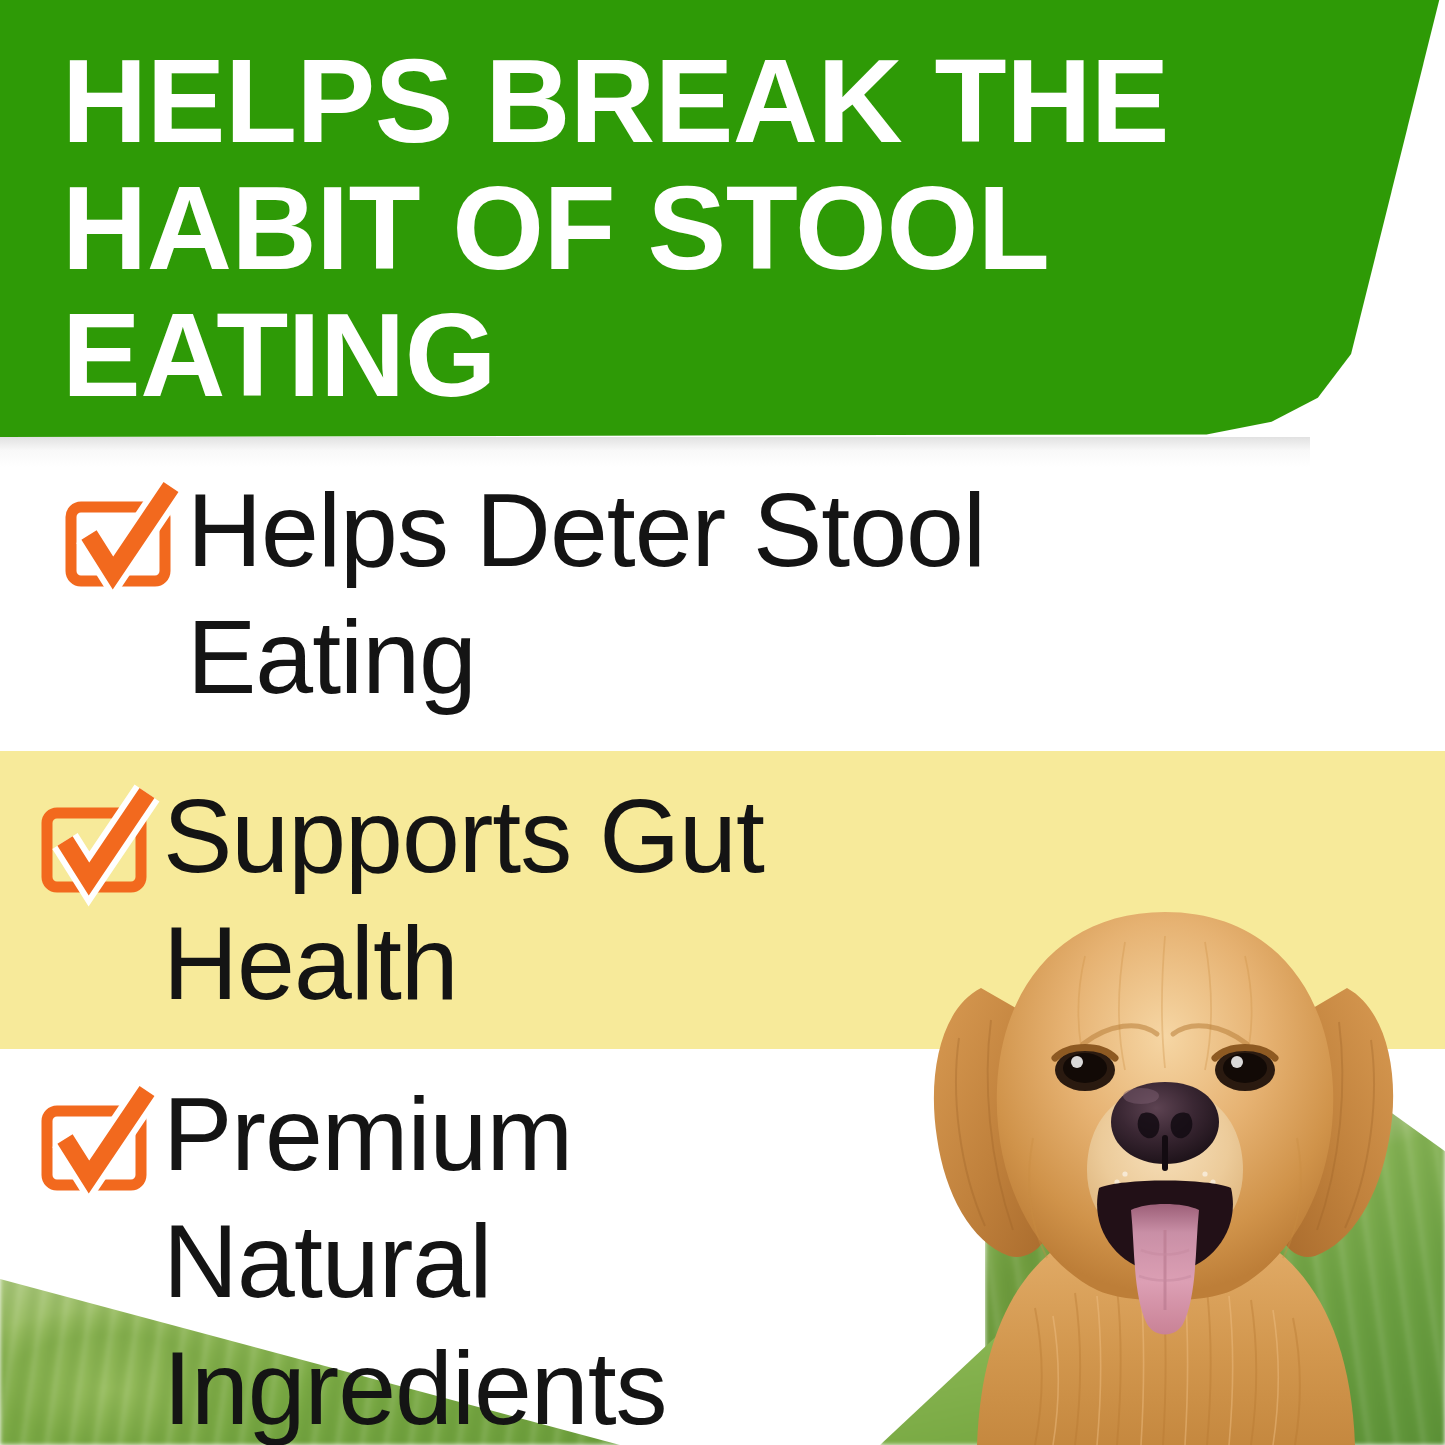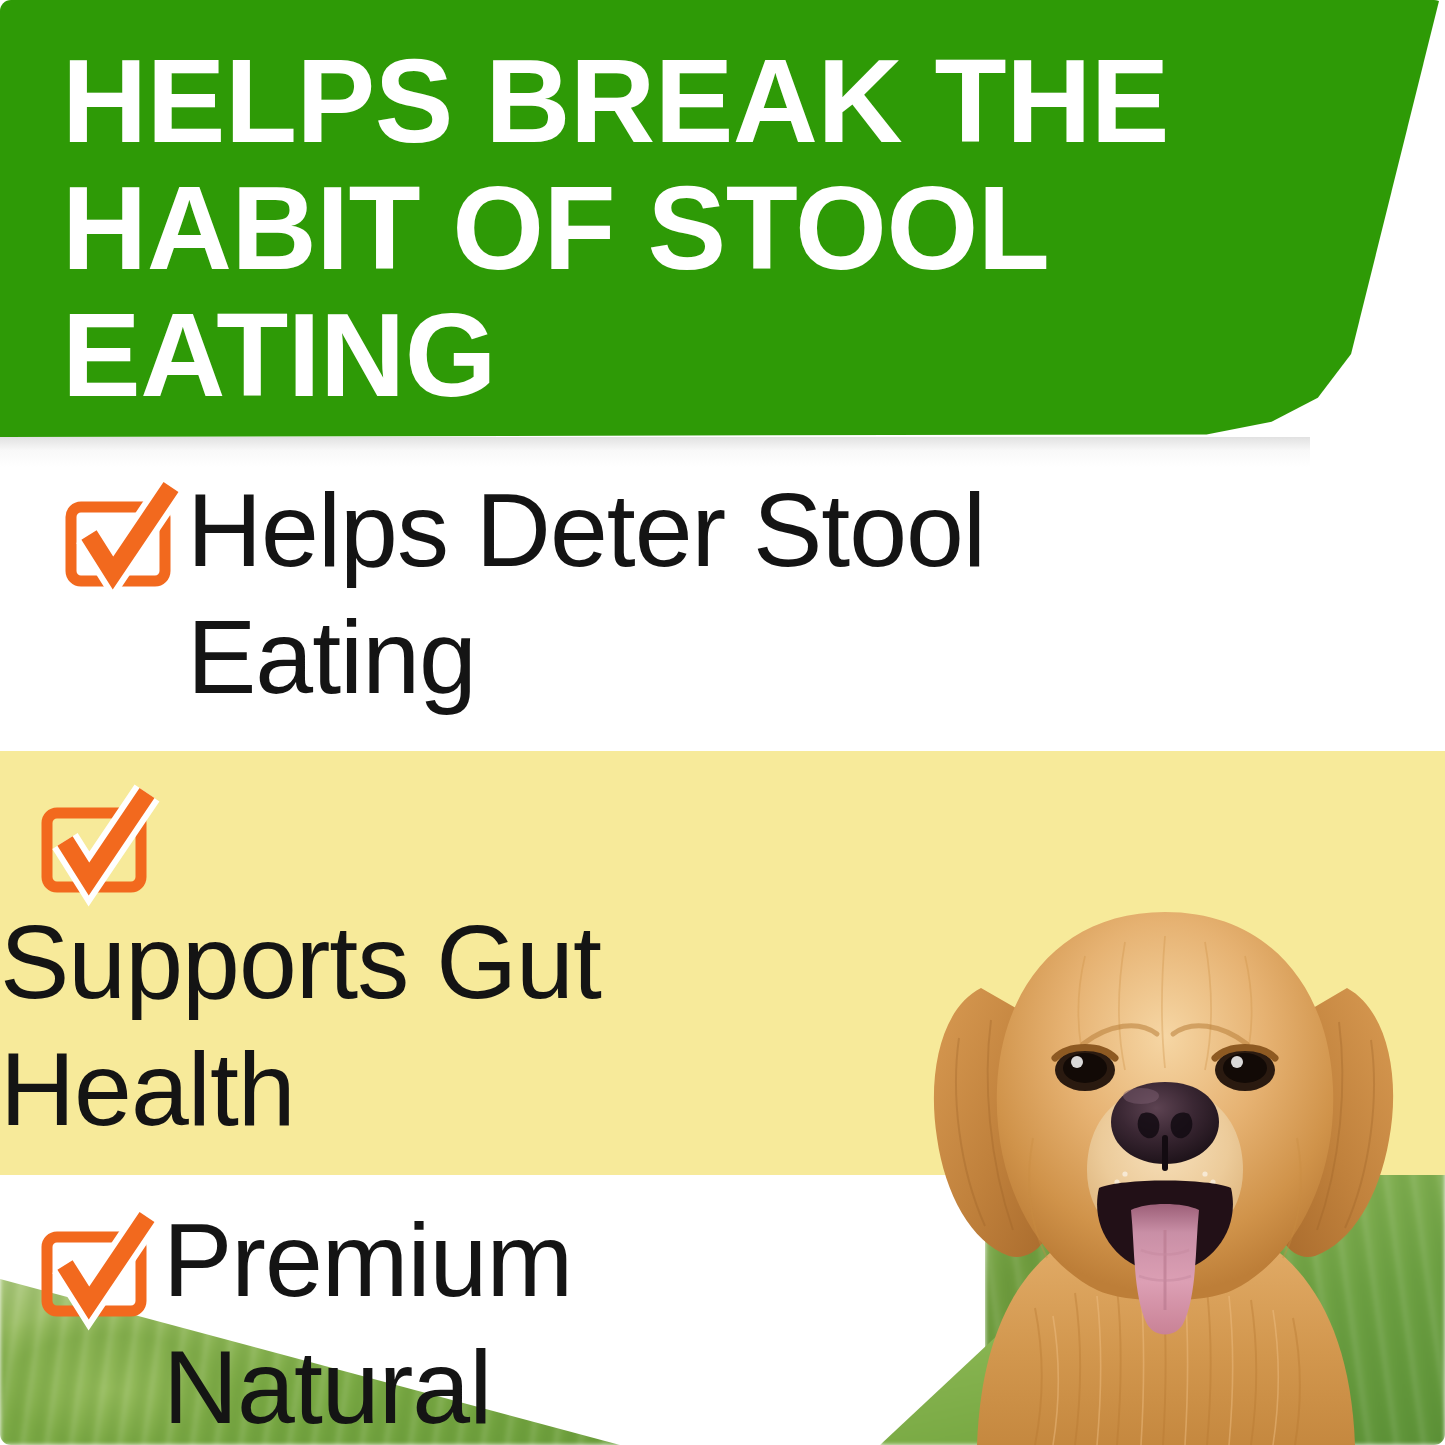--- a/index.html
+++ b/index.html
@@ -11,21 +11,20 @@
   body {
     font-family: "Liberation Sans", "DejaVu Sans", sans-serif;
   }
 
   .canvas {
     position: relative;
     width: 1445px;
     height: 1445px;
     background: #ffffff;
     overflow: hidden;
-    border-radius: 11px;
   }
 
   
   .photo-bg-right {
     position: absolute;
     right: 0;
     top: 880px;
     width: 460px;
     height: 565px;
     background:
@@ -134,21 +133,21 @@
     font-family: "Liberation Sans", "DejaVu Sans", sans-serif;
     font-weight: normal;
     font-size: 104px;
     line-height: 127px;
     letter-spacing: -1px;
     white-space: pre-line;
     padding-right: 60px;
   }
 
   .row-1 { padding-top: 12px; padding-bottom: 8px; margin-left: 24px; }
-  .row-2 { padding-top: 22px; padding-bottom: 22px; margin-top: 22px; flex-direction: column; }
+  .row-2 { padding-top: 22px; padding-bottom: 22px; margin-top: 22px; }
   .row-3 { padding-top: 22px; padding-bottom: 10px; }
 
   
   .checkbox-icon {
     display: block;
     width: 112px;
     height: 104px;
     overflow: visible;
   }
 

